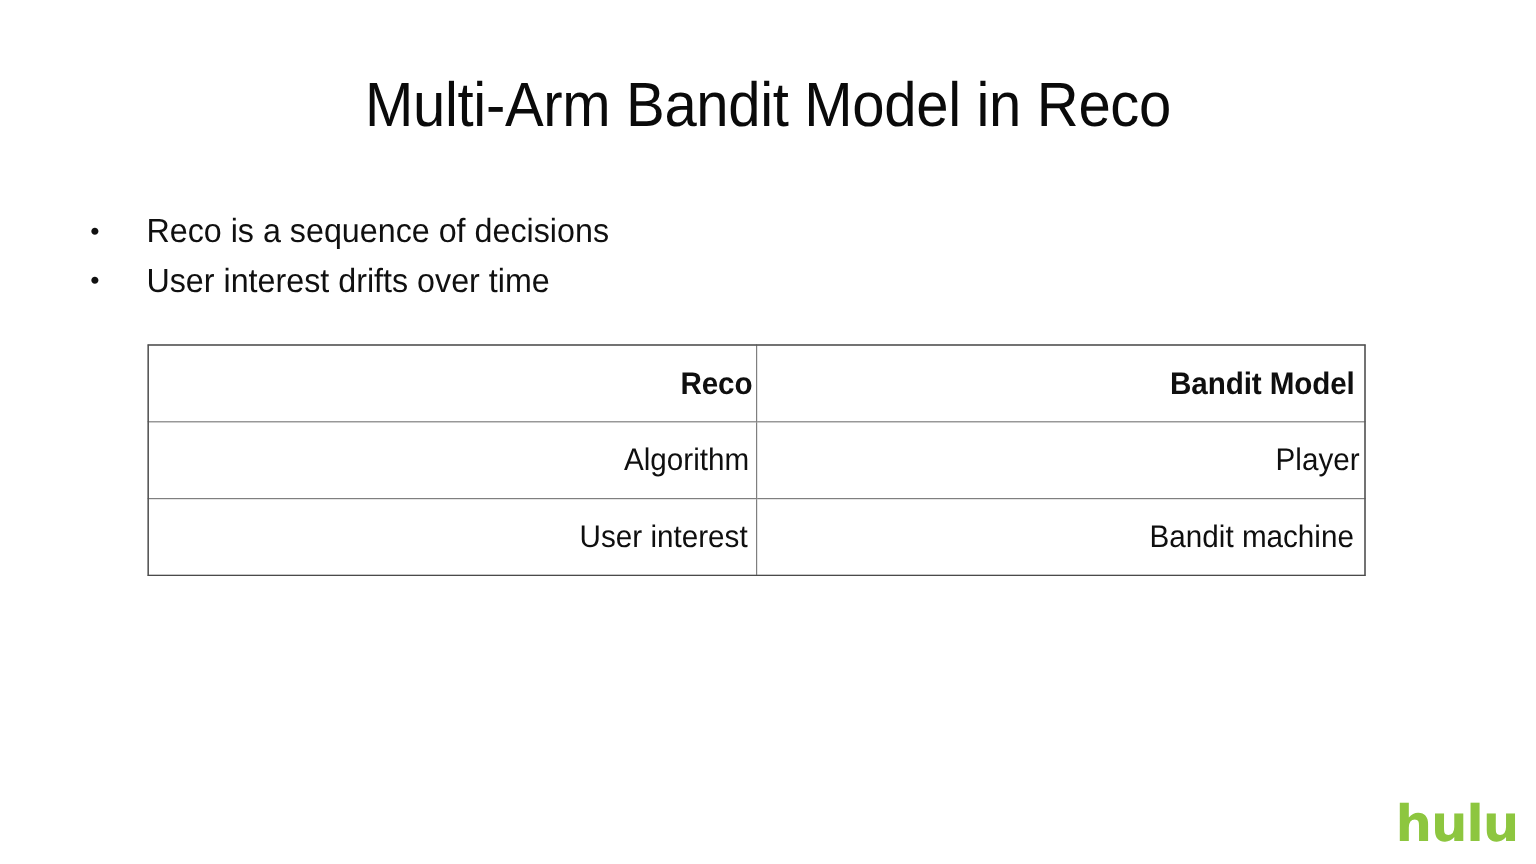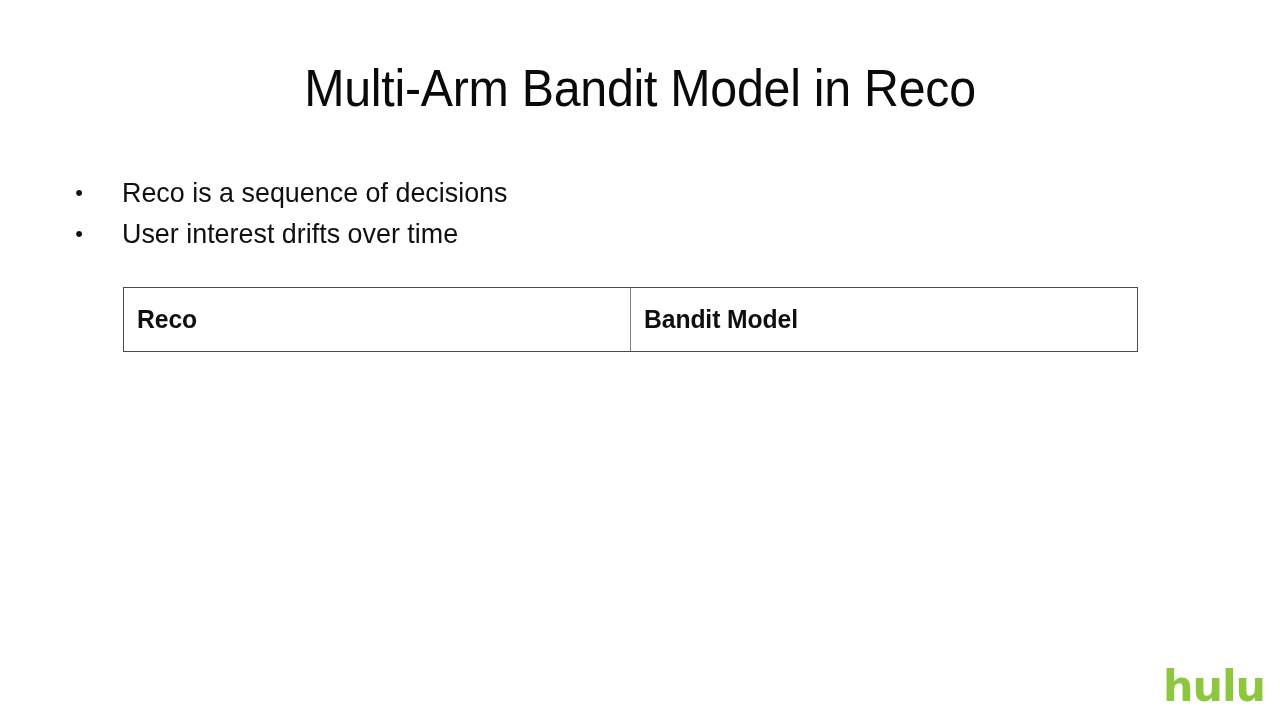--- a/index.html
+++ b/index.html
@@ -91,21 +91,21 @@
     background: #ffffff;
   }
   .compare-table col.col-left  { width: 507px; }
   .compare-table col.col-right { width: 507px; }
 
   .compare-table th,
   .compare-table td {
     height: 64px;
     box-sizing: border-box;
     padding: 0 0 0 13px;
-    text-align: left;
+    text-align: right;
     vertical-align: middle;
     border: 1px solid #7f7f7f;
     font-size: 26px;
     font-weight: 400;
     color: #0f0f0f;
     white-space: nowrap;
     overflow: hidden;
   }
   .compare-table th {
     font-weight: bold;
@@ -166,18 +166,34 @@
       <tr>
         <th>
           <span class="cell-inner">Reco</span>
         </th>
         <th>
           <span class="cell-inner">Bandit Model</span>
         </th>
       </tr>
     </thead>
     <tbody>
+      <tr>
+        <td>
+          <span class="cell-inner">Algorithm</span>
+        </td>
+        <td>
+          <span class="cell-inner">Player</span>
+        </td>
+      </tr>
+      <tr>
+        <td>
+          <span class="cell-inner">User interest</span>
+        </td>
+        <td>
+          <span class="cell-inner">Bandit machine</span>
+        </td>
+      </tr>
     </tbody>
   </table>
 
   <div class="brand-logo">hulu</div>
 
 </div>
 
 </body></html>

